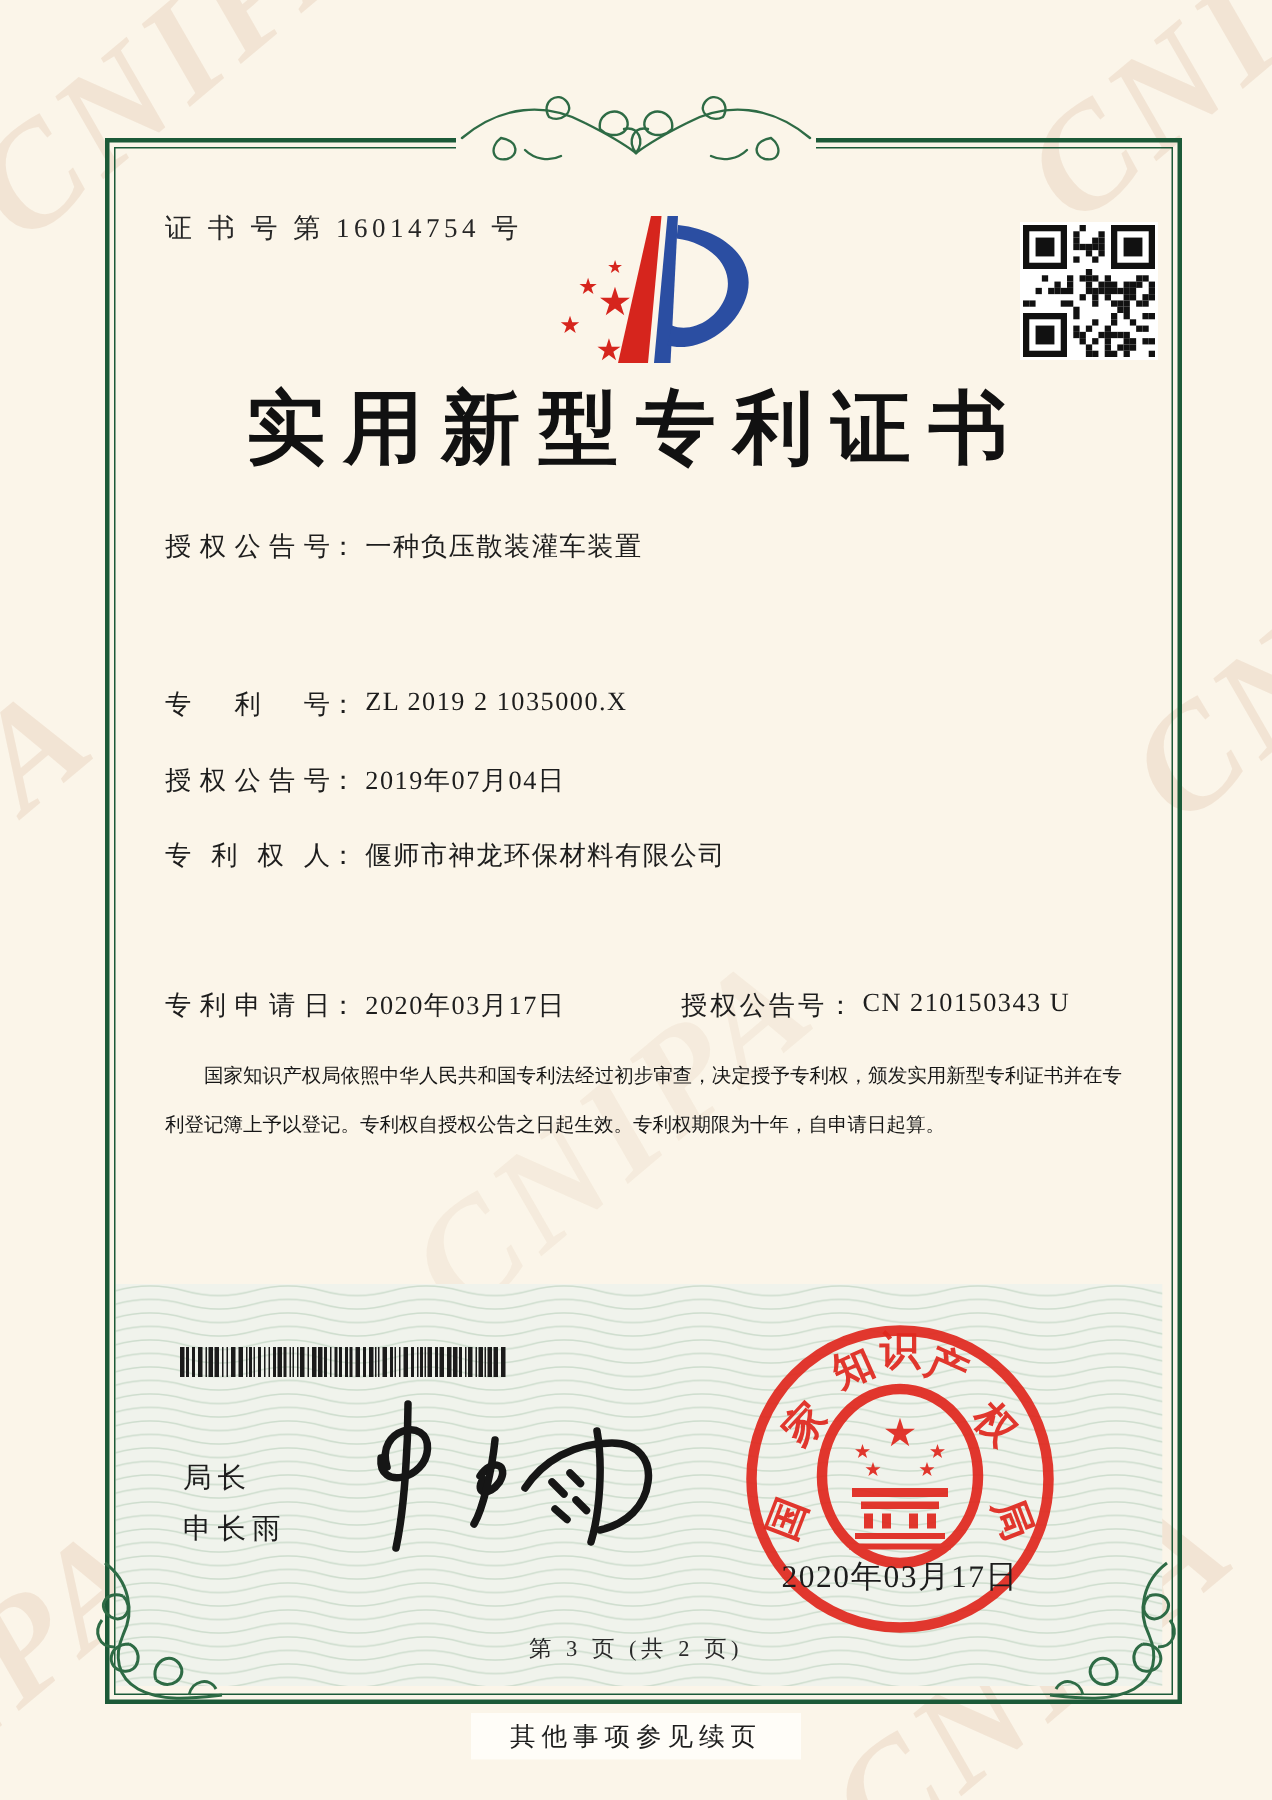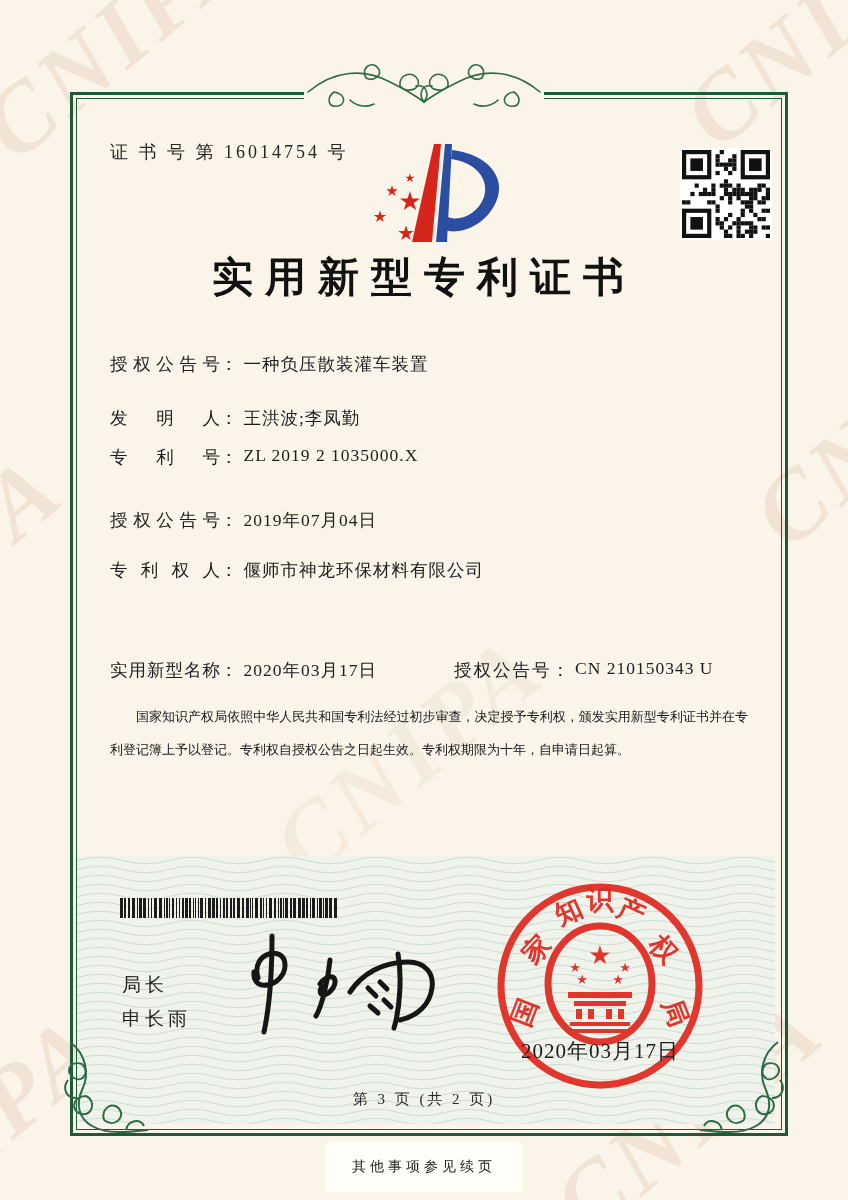--- a/index.html
+++ b/index.html
@@ -26,21 +26,21 @@
   
   .waves{position:absolute;left:77px;top:856px;width:698px;height:268px;z-index:1;}
 
   .content{position:absolute;inset:0;z-index:2;}
 
   .cert-no{position:absolute;left:110px;top:140px;font-size:18px;letter-spacing:3px;color:#262626;}
   .logo{position:absolute;left:352px;top:132px;width:175px;height:118px;}
   .qr{position:absolute;left:680px;top:148px;width:88px;height:88px;background:#fff;padding:2px;}
 
   .title{position:absolute;left:0;top:250px;width:100%;text-align:center;
-         font-size:41px;font-weight:bold;letter-spacing:12px;color:#111;}
+         font-size:53px;font-weight:bold;letter-spacing:12px;color:#111;}
 
   .field{position:absolute;left:110px;font-size:17.5px;color:#1d1d1d;white-space:nowrap;}
   .field .lab{display:inline-block;width:110px;text-align:justify;text-align-last:justify;vertical-align:top;}
   .field .colon{display:inline-block;vertical-align:top;}
   .field .val{display:inline-block;margin-left:6px;letter-spacing:1px;vertical-align:top;}
   .field.second{left:454px;}
   .field.second .lab{width:auto;text-align-last:auto;letter-spacing:2px;}
 
   .paras{position:absolute;left:110px;top:700px;width:638px;font-size:13px;
          line-height:33px;color:#161616;text-align:justify;}
@@ -51,22 +51,22 @@
 
   .signature{position:absolute;left:222px;top:928px;width:230px;height:115px;}
   .officer-title{position:absolute;left:122px;top:972px;font-size:19px;letter-spacing:4px;color:#1d1d1d;}
   .officer-name{position:absolute;left:122px;top:1006px;font-size:19px;letter-spacing:4px;color:#1d1d1d;}
 
   .seal{position:absolute;left:494px;top:880px;width:212px;height:212px;}
 
   .page-info{position:absolute;left:0;top:1090px;width:100%;text-align:center;
              font-size:15px;letter-spacing:3px;color:#2a2a2a;}
   .cont-note{position:absolute;left:0;top:1142px;width:100%;text-align:center;}
-  .cont-note span{display:inline-block;background:#fffdf8;padding:16px 26px;
-             font-size:14px;letter-spacing:4px;color:#1d1d1d;}
+  .cont-note span{display:inline-block;background:#fffdf8;padding:4px 26px;
+             font-size:17px;letter-spacing:4px;color:#1d1d1d;}
 </style>
 </head>
 <body>
 
 <div class="page">
 
   <div class="wm" style="left:-42px;top:-18px;">CNIPA</div>
   <div class="wm" style="left:660px;top:-30px;">CNIPA</div>
   <div class="wm" style="left:730px;top:370px;">CNIPA</div>
   <div class="wm" style="left:-230px;top:520px;">CNIPA</div>
@@ -256,34 +256,31 @@
         <rect x="0" y="56" width="28" height="28" fill="#111"></rect>
         <rect x="4" y="60" width="20" height="20" fill="#fff"></rect>
         <rect x="8" y="64" width="12" height="12" fill="#111"></rect>
       </svg>
 
     <div class="title">实用新型专利证书</div>
 
     <div class="field" style="top:352px">
       <span class="lab">授权公告号</span><span class="colon">：</span><span class="val">一种负压散装灌车装置</span>
     </div>
-    <div class="field" style="top:406px">
-      <span class="lab">发明人</span><span class="colon">：</span><span class="val">王洪波;李凤勤</span>
-    </div>
-    <div class="field" style="top:445px">
+    <div class="field" style="top:457px">
       <span class="lab">专利号</span><span class="colon">：</span><span class="val">ZL 2019 2 1035000.X</span>
     </div>
     <div class="field" style="top:508px">
       <span class="lab">授权公告号</span><span class="colon">：</span><span class="val">2019年07月04日</span>
     </div>
     <div class="field" style="top:558px">
       <span class="lab">专利权人</span><span class="colon">：</span><span class="val">偃师市神龙环保材料有限公司</span>
     </div>
     <div class="field" style="top:658px">
-      <span class="lab">实用新型名称</span><span class="colon">：</span><span class="val">2020年03月17日</span>
+      <span class="lab">专利申请日</span><span class="colon">：</span><span class="val">2020年03月17日</span>
     </div>
     <div class="field second" style="top:658px">
       <span class="lab">授权公告号</span><span class="colon">：</span><span class="val">CN 210150343 U</span>
     </div>
 
     <div class="paras">
       <p>国家知识产权局依照中华人民共和国专利法经过初步审查，决定授予专利权，颁发实用新型专利证书并在专利登记簿上予以登记。专利权自授权公告之日起生效。专利权期限为十年，自申请日起算。</p>
     </div>
 
     <div class="barcode" id="barcode">

